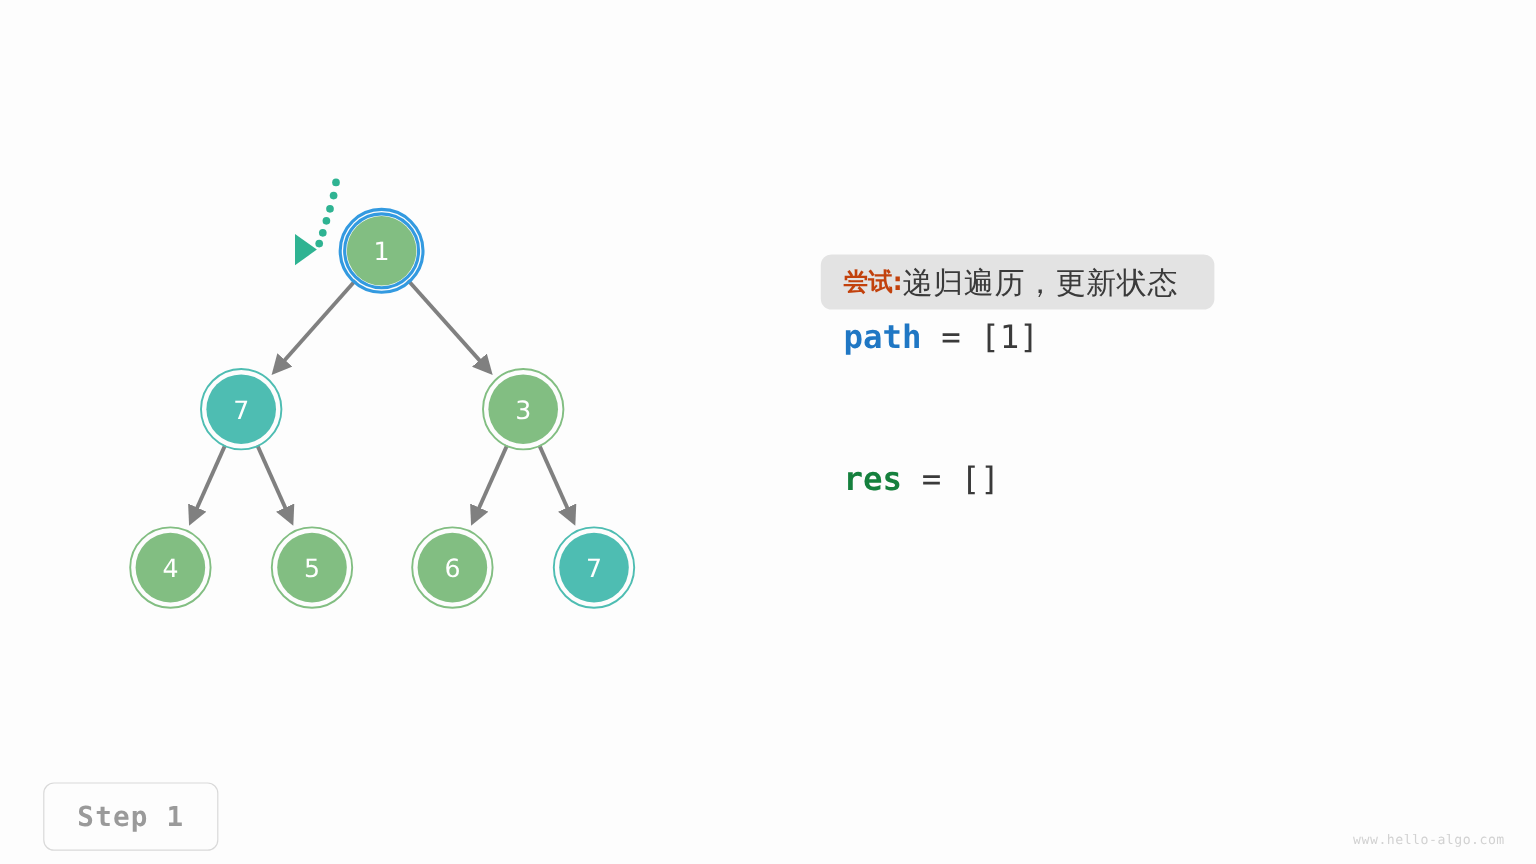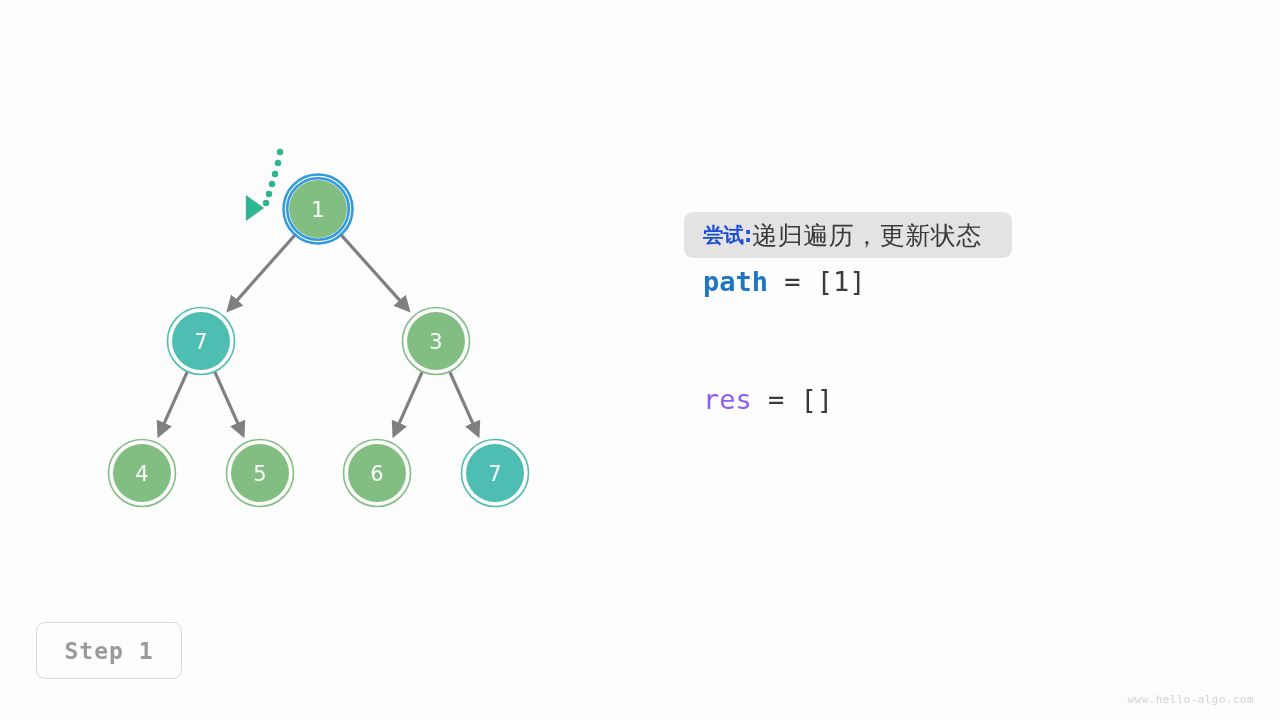--- a/index.html
+++ b/index.html
@@ -43,21 +43,21 @@
   }
   .panel-row.highlight {
     background: #e3e3e3;
     border-radius: 9px;
     width: 328px;
   }
   .zh-bold {
     font-family: "DejaVu Sans", "Liberation Sans", sans-serif;
     font-weight: bold;
     font-size: 20.5px;
-    color: #1d4ed8;
+    color: #c2410c;
     white-space: nowrap;
   }
   .zh-normal {
     font-family: "DejaVu Sans", "Liberation Sans", sans-serif;
     font-weight: normal;
     font-size: 25px;
     color: #3a3a3a;
     white-space: nowrap;
     letter-spacing: 0.5px;
   }
@@ -66,29 +66,29 @@
     display: flex;
     align-items: center;
     padding-left: 19px;
     box-sizing: border-box;
     font-family: "DejaVu Sans Mono", monospace;
     font-size: 27px;
     white-space: pre;
   }
   .code-row.gap-before { margin-top: 72px; }
   .kw-path { color: #1f77c4; font-weight: bold; }
-  .kw-res  { color: #8b5cf6; font-weight: normal; }
+  .kw-res  { color: #15803d; font-weight: bold; }
   .code-op { color: #3a3a3a; font-weight: normal; }
   .code-val { color: #3a3a3a; }
 
   
   #step-badge {
     position: absolute;
     left: 36px;
-    top: 622px;
+    top: 652px;
     width: 144px;
     height: 55px;
     border: 1.5px solid #d9d9d9;
     border-radius: 9px;
     background: #fdfdfd;
     display: flex;
     align-items: center;
     justify-content: center;
   }
   #step-badge .step-text {

